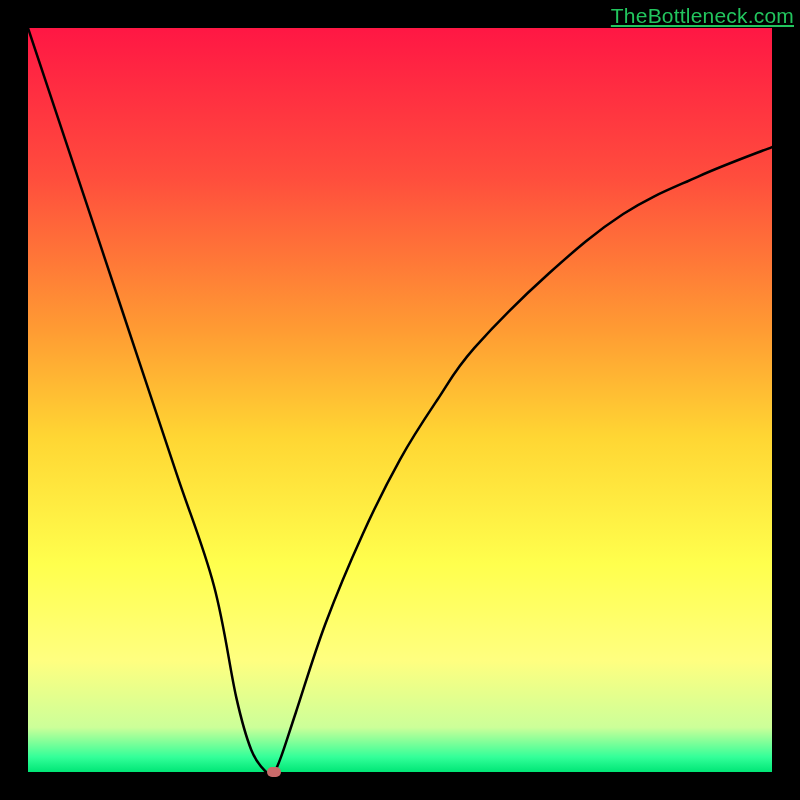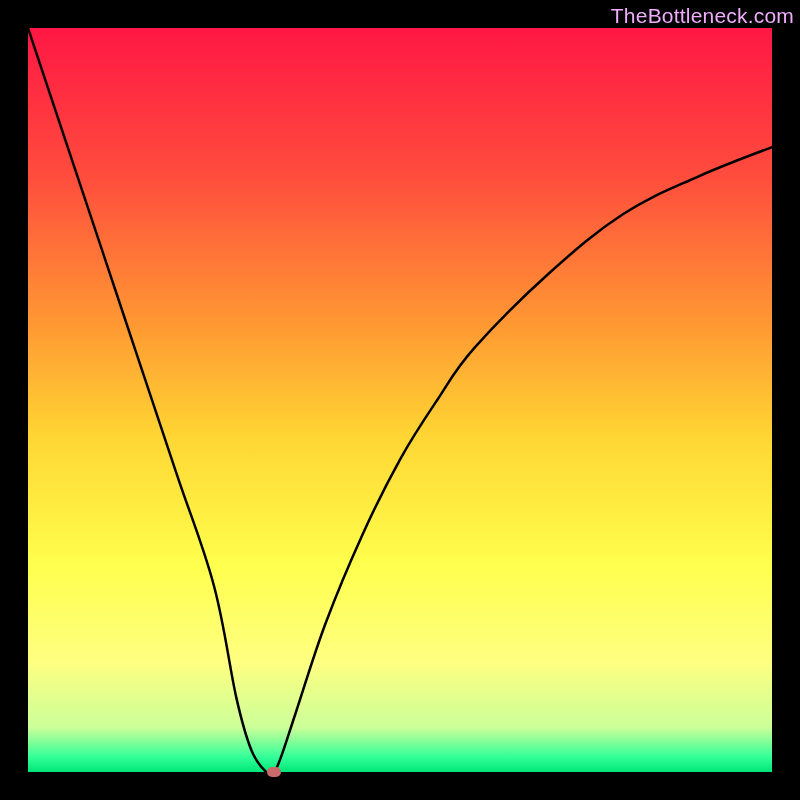--- a/index.html
+++ b/index.html
@@ -46,24 +46,25 @@
     width: 14px;
     height: 10px;
     background: #c96a6a;
     border-radius: 5px;
     transform: translate(-50%, -50%);
   }
   .watermark {
     position: absolute;
     top: 4px;
     right: 6px;
-    color: #f0abfc;
+    color: #22c55e;
     font-size: 21px;
     font-weight: 500;
     letter-spacing: 0.2px;
+    text-decoration: underline;
   }
 </style>
 </head>
 <body>
 
 <div class="frame">
   <div class="plot">
     <svg class="curve" viewBox="0 0 744 744" preserveAspectRatio="none">
       <path id="curve-path" fill="none" stroke="#000" stroke-width="2.5" stroke-linejoin="round" stroke-linecap="round" d="M 0,0 C 6.696000000000001,20.088000000000005 23.808,71.424 37.2,111.60000000000002 C 50.592000000000006,151.77600000000004 61.00800000000001,183.02400000000006 74.4,223.20000000000005 C 87.792,263.37600000000003 98.208,294.62399999999997 111.6,334.79999999999995 C 124.99199999999999,374.97599999999994 135.40800000000002,406.224 148.8,446.4 C 162.192,486.57599999999996 175.2864,517.824 186,558 C 196.7136,598.176 201.62400000000002,640.1376 208.32000000000002,669.6 C 215.01600000000002,699.0624 217.8432,708.288 223.2,721.68 C 228.55679999999998,735.0719999999999 234.0624,739.9824 238.08,744 C 242.09760000000003,748.0176 242.8416,746.6784 245.52,744 C 248.19840000000002,741.3216 248.94240000000002,739.8336 252.96,729.12 C 256.9776,718.4064 259.8048,708.5856 267.84,684.48 C 275.87519999999995,660.3744 285.54720000000003,627.3408000000001 297.6,595.2 C 309.6528,563.0592 321.408,535.3824 334.8,505.91999999999996 C 348.192,476.45759999999996 358.608,455.6256 372,431.52000000000004 C 385.392,407.41440000000006 395.80800000000005,392.088 409.20000000000005,372 C 422.59200000000004,351.912 426.312,342.6864 446.4,319.92 C 466.48799999999994,297.15360000000004 494.01599999999996,269.62559999999996 520.8,245.51999999999998 C 547.584,221.41439999999997 568.416,203.4096 595.2,186 C 621.984,168.5904 642.816,160.85279999999995 669.6,148.79999999999995 C 696.384,136.74719999999996 730.608,124.39680000000006 744,119.04000000000008"></path>
     </svg>

